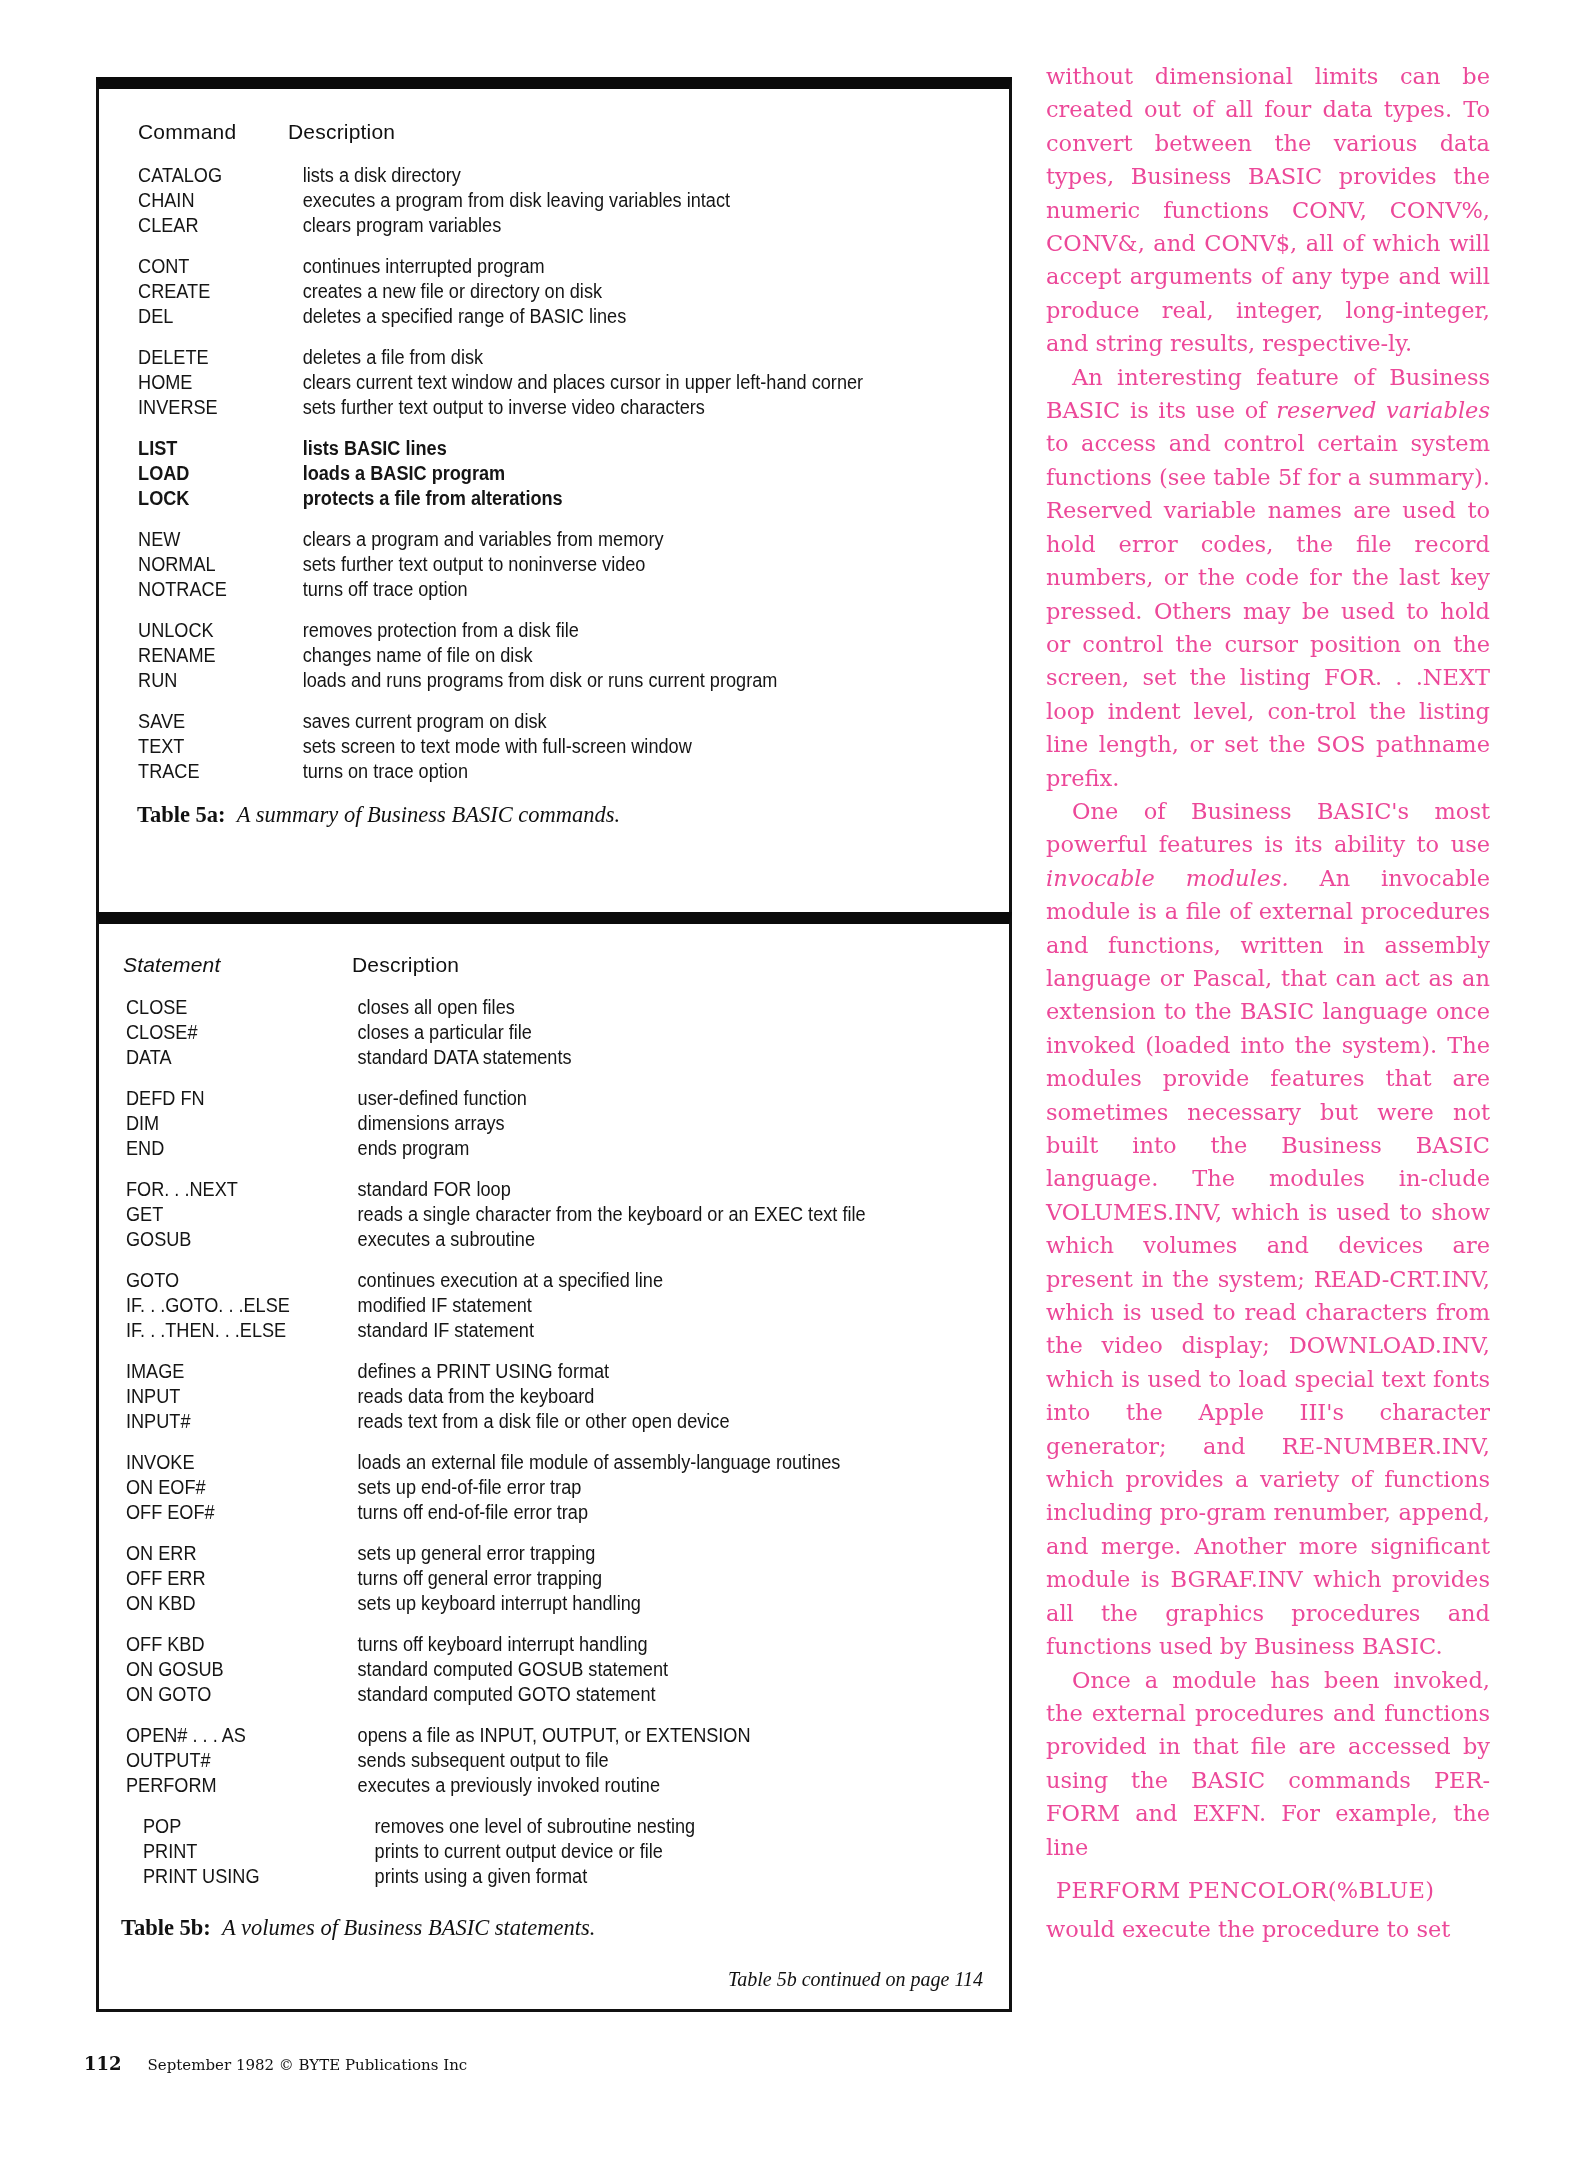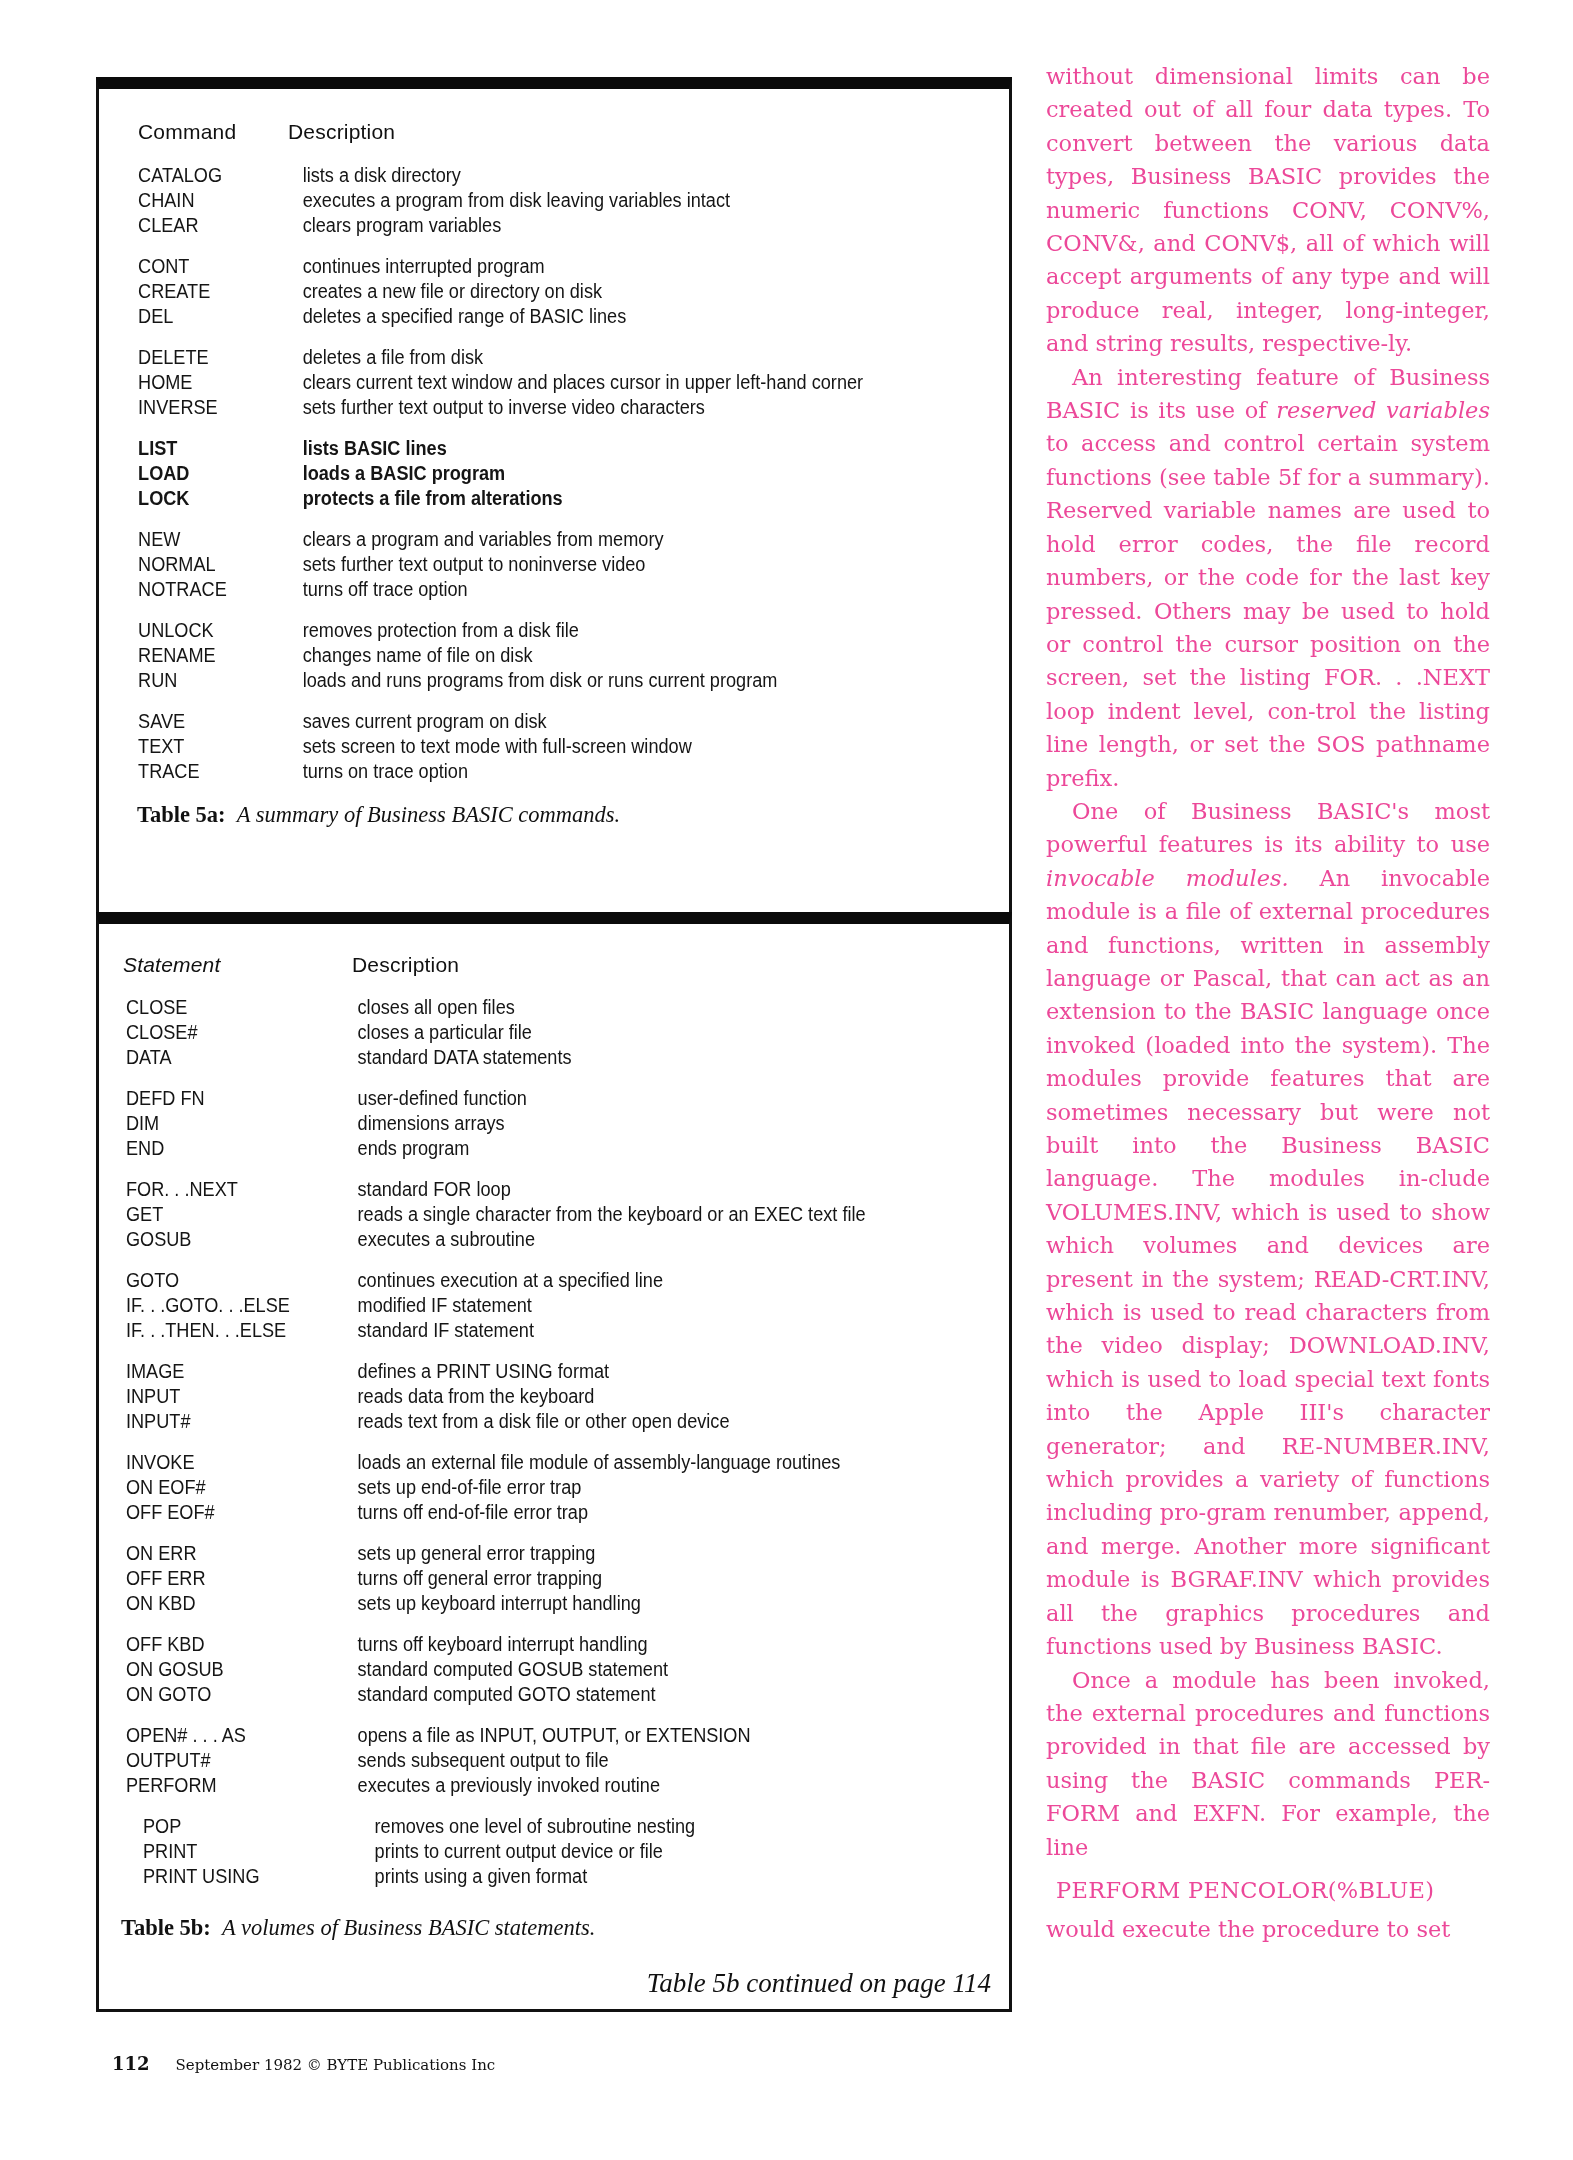--- a/index.html
+++ b/index.html
@@ -13,32 +13,32 @@
   #t5b { top: 912px; height: 1100px; }
   .tbl-inner { position: absolute; left: 0; top: 0; right: 0; bottom: 0; }
   .hdr { position: absolute; font-family: "Liberation Sans", sans-serif; font-size: 21px; color: #111; letter-spacing: 0.2px; }
   .grp { position: absolute; left: 0; right: 0; }
   .row { position: relative; height: 25px; font-family: "Liberation Sans", sans-serif; font-size: 19.5px; line-height: 25px; color: #151515; white-space: nowrap; transform: scaleX(0.93); transform-origin: left; }
   .row .k { position: absolute; }
   .row .d { position: absolute; }
   .caption { position: absolute; font-family: "Liberation Serif", serif; font-size: 22.5px; color: #111; white-space: nowrap; }
   .caption b { font-weight: bold; }
   .caption i { font-style: italic; }
-  .cont { position: absolute; right: 18px; font-family: "Liberation Serif", serif; font-style: italic; font-size: 27px; color: #111; }
+  .cont { position: absolute; right: 26px; font-family: "Liberation Serif", serif; font-style: italic; font-size: 20px; color: #111; }
   .col {
     position: absolute; left: 1046px; width: 444px; top: 60px;
     font-family: "DejaVu Serif", serif; font-size: 22.5px; line-height: 33.4px; color: #ec4899;
     text-align: justify; hyphens: manual;
   }
   .col p { margin: 0; text-indent: 26px; }
   .col p.first { text-indent: 0; }
   .col p.code { text-indent: 0; padding-left: 10px; margin: 10px 0 6px 0; letter-spacing: 0.3px; }
   .col p.noind { text-indent: 0; }
   .col i { font-style: italic; }
-  .footer { position: absolute; top: 2053px; left: 84px; font-family: "DejaVu Serif", serif; font-size: 15px; color: #111; white-space: nowrap; margin-left: 28px; }
+  .footer { position: absolute; top: 2053px; left: 84px; font-family: "DejaVu Serif", serif; font-size: 15px; color: #111; white-space: nowrap; }
   .footer .pg { font-weight: bold; font-size: 18px; margin-right: 26px; }
 </style>
 </head>
 <body>
 
 <div class="tbl" id="t5a">
   <div class="tbl-inner">
     <span class="hdr" style="left:39px; top:31px;">Command</span>
     <span class="hdr" style="left:189px; top:31px;">Description</span>
     <div id="t5a-body">

